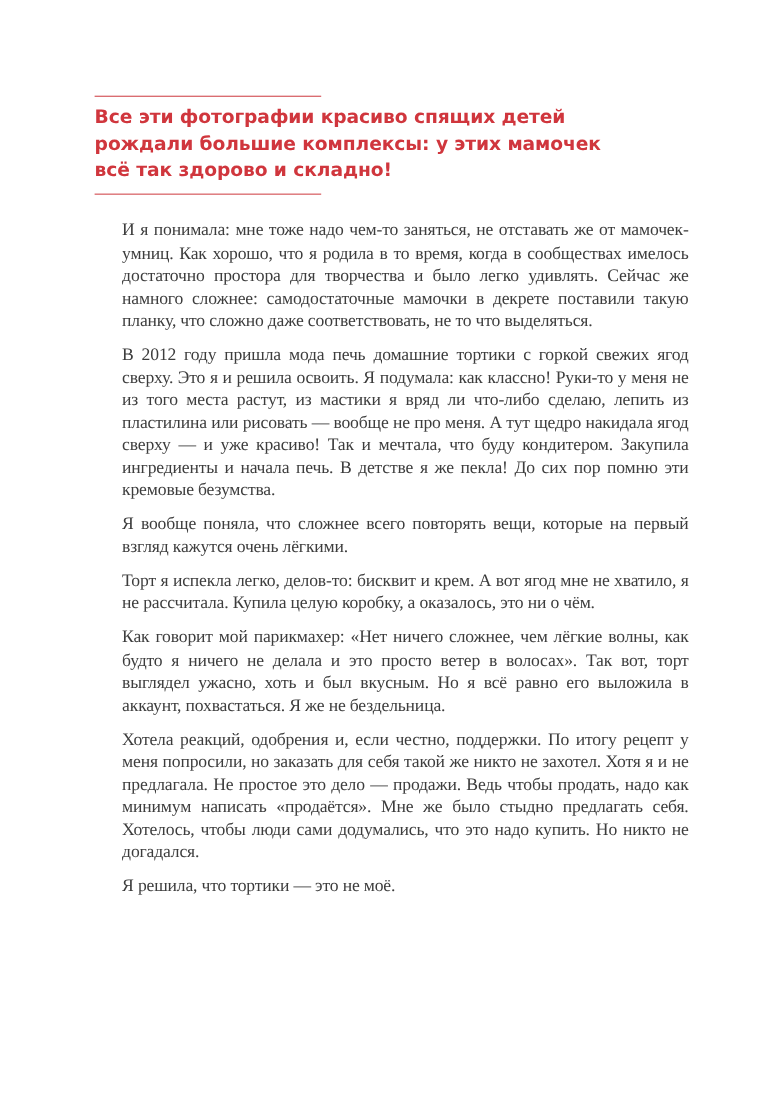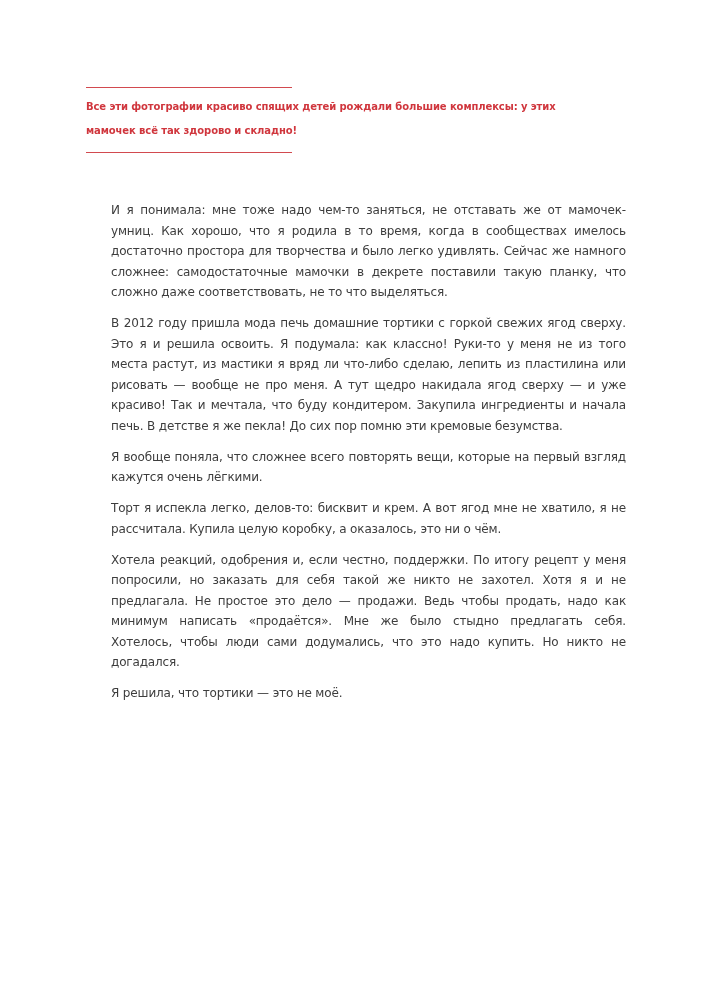--- a/index.html
+++ b/index.html
@@ -29,39 +29,40 @@
       top: 87px;
       width: 470px;
     }
     .rule {
       width: 206px;
       height: 0;
       border-top: 1.5px solid #d24a4f;
     }
     .callout-text {
       margin: 7px 0 9px 0;
-      font-size: 10px;
+      font-size: 17px;
       line-height: 24px;
       font-weight: 600;
       color: #d0363d;
       letter-spacing: -0.1px;
     }
     .body-text {
       position: absolute;
       left: 111px;
       top: 200px;
       width: 515px;
     }
     .body-text p {
       margin: 0 0 10.5px 0;
-      font-size: 12px;
+      font-size: 16px;
       line-height: 20.5px;
       color: #3d3d3d;
       text-align: justify;
       letter-spacing: -0.15px;
+      font-family: Liberation Serif, serif;
     }
     .page-number {
       position: absolute;
       left: 0;
       width: 708px;
       top: 918px;
       text-align: center;
       font-size: 12px;
       color: #444444;
     }
@@ -83,18 +84,19 @@
     <div class="rule"></div>
     <div class="callout-text">Все эти фотографии красиво спящих детей рождали большие комплексы: у этих мамочек всё так здорово и складно!</div>
     <div class="rule"></div>
   </div>
 
   <div class="body-text">
     <p>И я понимала: мне тоже надо чем-то заняться, не отставать же от мамочек-умниц. Как хорошо, что я родила в то время, когда в со­обществах имелось достаточно простора для творчества и было легко удивлять. Сейчас же намного сложнее: самодостаточные мамочки в декрете поставили такую планку, что сложно даже со­ответствовать, не то что выделяться.</p>
     <p>В 2012 году пришла мода печь домашние тортики с горкой све­жих ягод сверху. Это я и решила освоить. Я подумала: как класс­но! Руки-то у меня не из того места растут, из мастики я вряд ли что-либо сделаю, лепить из пластилина или рисовать — вообще не про меня. А тут щедро накидала ягод сверху — и уже красиво! Так и мечтала, что буду кондитером. Закупила ингредиенты и на­чала печь. В детстве я же пекла! До сих пор помню эти кремовые безумства.</p>
     <p>Я вообще поняла, что сложнее всего повторять вещи, которые на первый взгляд кажутся очень лёгкими.</p>
     <p>Торт я испекла легко, делов-то: бисквит и крем. А вот ягод мне не хватило, я не рассчитала. Купила целую коробку, а оказалось, это ни о чём.</p>
+    <p>Как говорит мой парикмахер: «Нет ничего сложнее, чем лёгкие волны, как будто я ничего не делала и это просто ветер в волосах». Так вот, торт выглядел ужасно, хоть и был вкусным. Но я всё равно его выложила в аккаунт, похвастаться. Я же не бездельница.</p>
     <p>Хотела реакций, одобрения и, если честно, поддержки. По итогу рецепт у меня попросили, но заказать для себя такой же никто не захотел. Хотя я и не предлагала. Не простое это дело — продажи. Ведь чтобы продать, надо как минимум написать «продаётся». Мне же было стыдно предлагать себя. Хотелось, чтобы люди сами додумались, что это надо купить. Но никто не догадался.</p>
     <p>Я решила, что тортики — это не моё.</p>
   </div>
 
 
 </div>
 
 </body></html>

